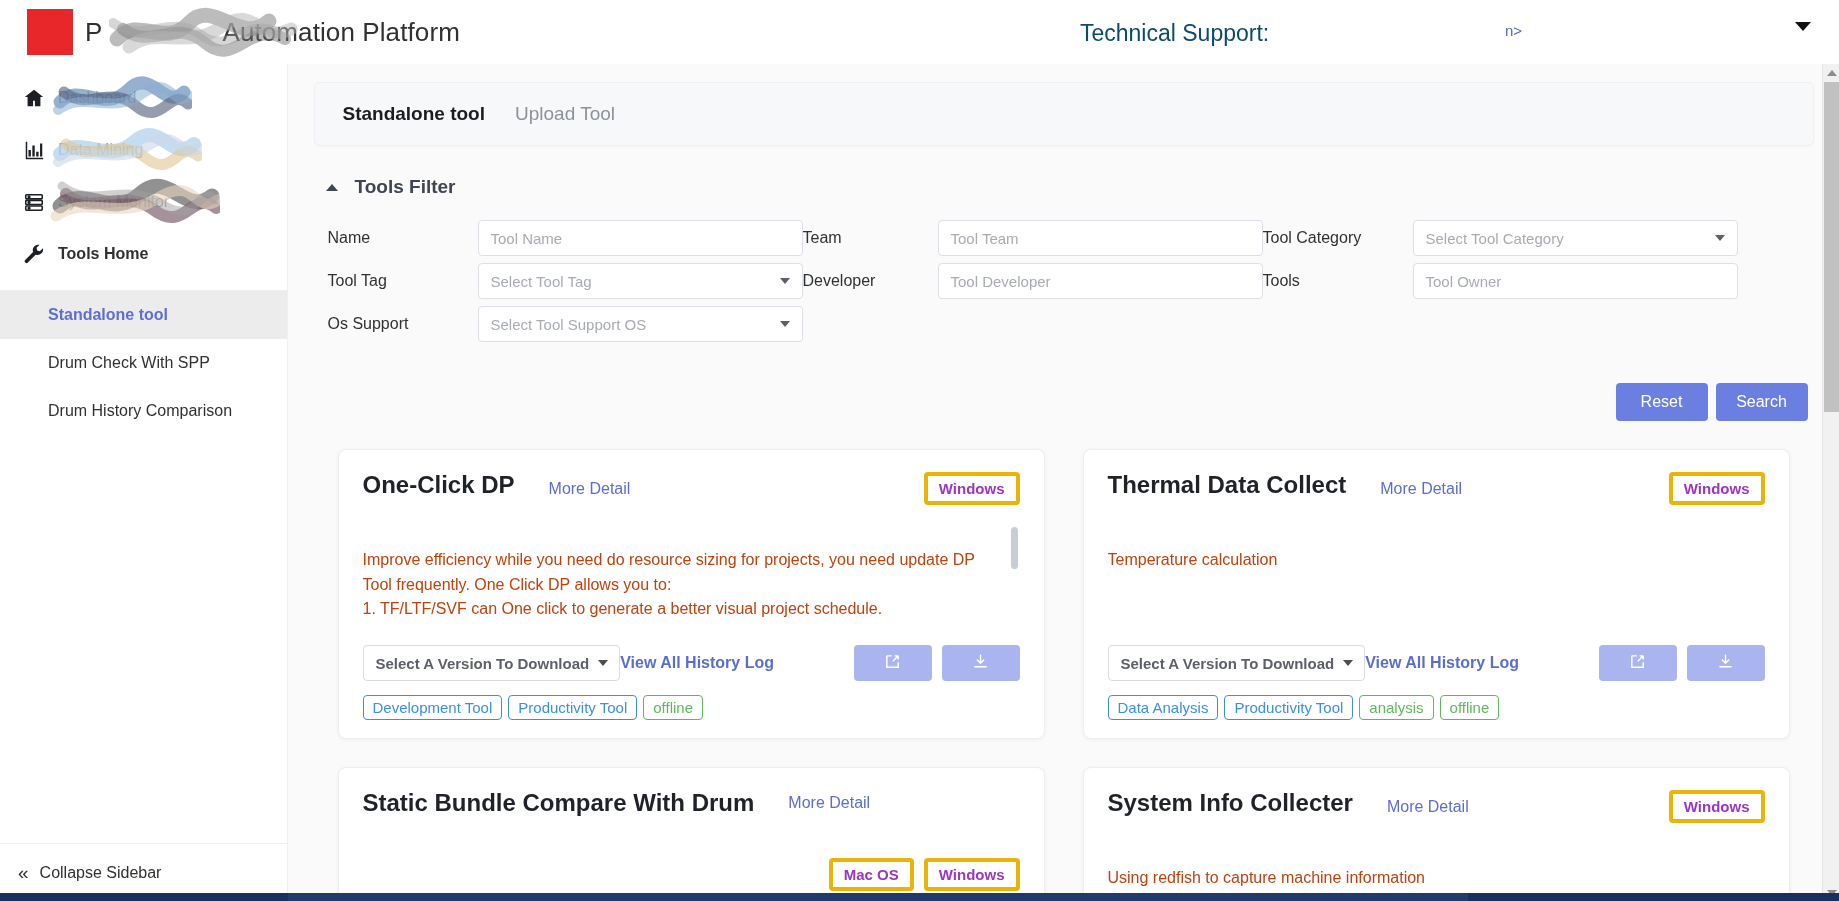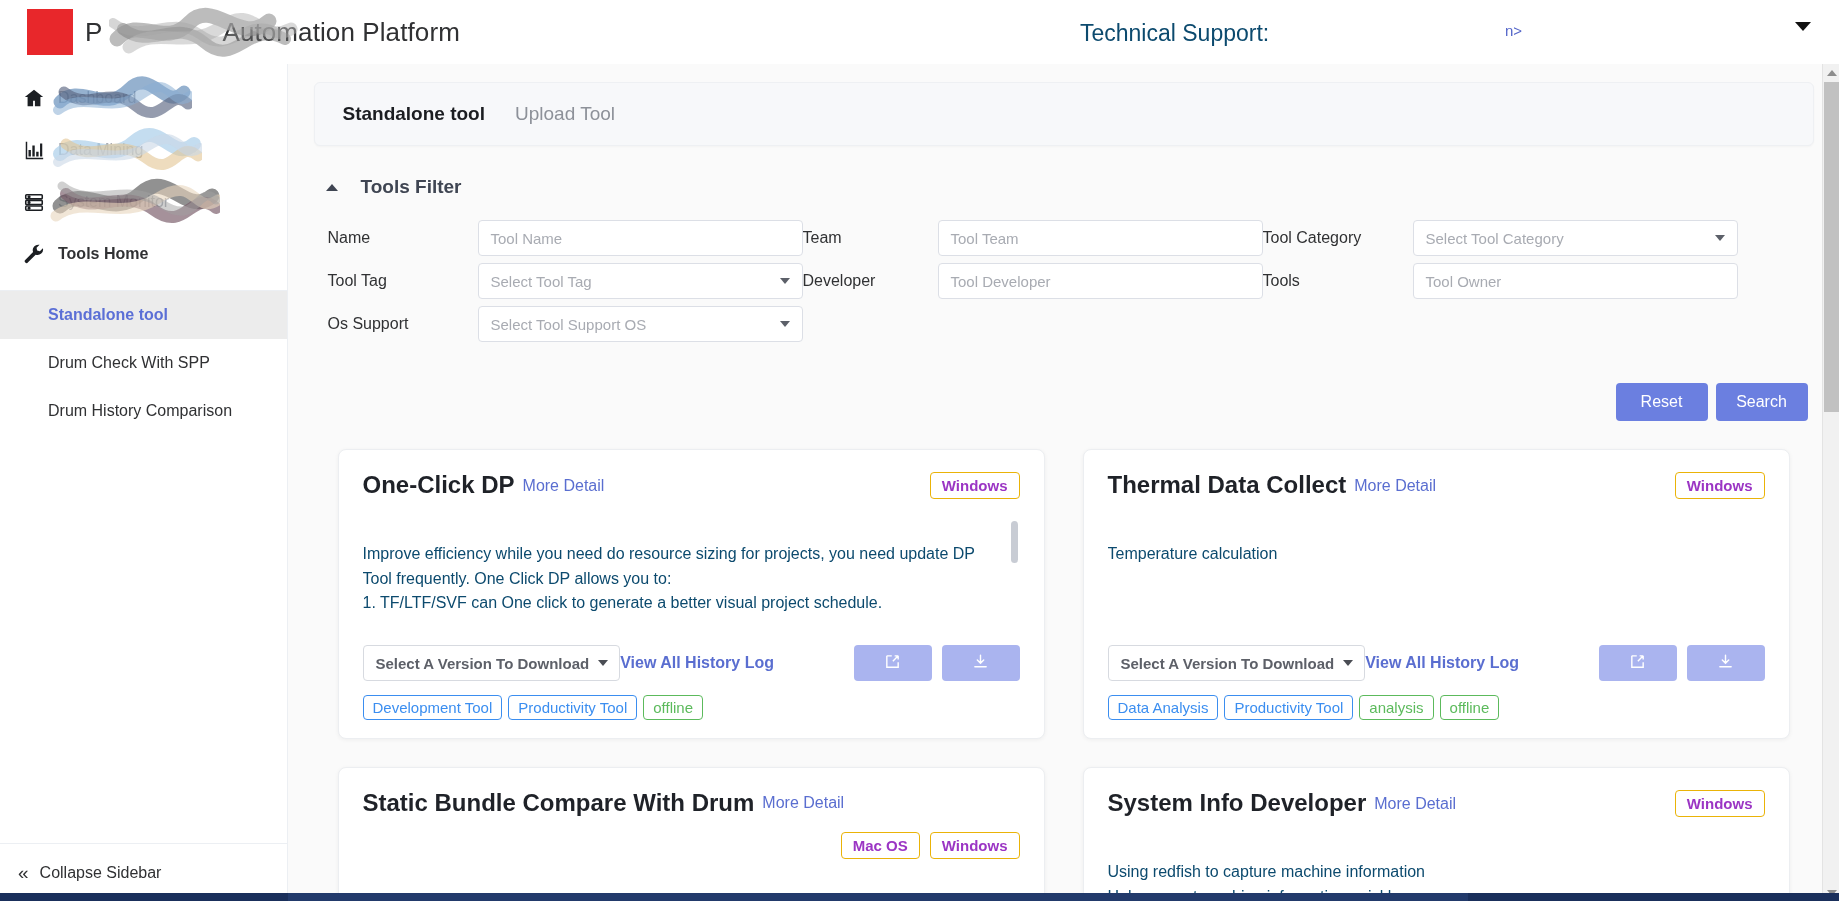--- a/index.html
+++ b/index.html
@@ -119,21 +119,21 @@
   .tabs-row { display: flex; align-items: baseline; gap: 30px; }
   .tab {
     font-size: 19px; cursor: pointer; white-space: nowrap;
   }
   .tab.active { font-weight: bold; color: #1b1d21; }
   .tab.inactive { color: #8d9199; font-weight: 400; }
 
   
   .filter-panel { margin-top: 20px; }
   .filter-head {
-    display: flex; align-items: center; gap: 23px;
+    display: flex; align-items: center; gap: 17px;
     padding: 10px 2px 16px 12px;
   }
   .caret-up {
     width: 0; height: 0;
     border-left: 6px solid transparent;
     border-right: 6px solid transparent;
     border-bottom: 7px solid #3f4552;
     cursor: pointer;
   }
   .filter-title { font-size: 19px; font-weight: bold; color: #3f4552; }
@@ -195,44 +195,44 @@
     background: #fff;
     border: 1px solid #eceef1;
     border-radius: 8px;
     box-shadow: 0 1px 4px rgba(0,0,0,.05);
     padding: 22px 24px 18px 24px;
     position: relative;
     height: 290px;
     display: flex; flex-direction: column;
   }
   .card-head {
-    display: flex; align-items: flex-start; gap: 8px;
+    display: flex; align-items: flex-start; gap: 34px;
     position: relative; flex-wrap: wrap;
   }
   .card-title {
     font-size: 24px; font-weight: bold; color: #1f2228;
     line-height: 1.1; white-space: nowrap;
   }
   .more-detail {
     font-size: 16px; color: #5a6ed0; cursor: pointer;
     align-self: center; white-space: nowrap; text-align: center;
   }
   .os-badges {
     margin-left: auto; display: flex; gap: 10px; align-self: flex-start;
   }
   .os-badge {
-    border: 1px solid #eab308; color: #9b35c4;
+    border: 4px solid #eab308; color: #9b35c4;
     border-radius: 4px; padding: 4px 11px;
     font-size: 15px; font-weight: bold; white-space: nowrap;
     background: #fff;
   }
 
   .card-desc {
     margin-top: 18px;
-    font-size: 16px; color: #0c4a6e; line-height: 1.55;
+    font-size: 16px; color: #c2410c; line-height: 1.55;
     flex: 1 1 auto;
     overflow: hidden;
     position: relative;
     padding-right: 18px;
     white-space: pre-line;
   }
   .desc-scroll {
     position: absolute; right: 2px; top: 4px;
     width: 7px; height: 42px; border-radius: 4px;
     background: #c8ccd4;
@@ -591,21 +591,21 @@
               <span class="os-badges" style="flex-basis:100%;justify-content:flex-end;margin-top:8px">
                 <span class="os-badge">Mac OS</span>
                 <span class="os-badge">Windows</span>
               </span>
             </div>
 
           </div>
 
           <div class="tool-card">
             <div class="card-head">
-              <span class="card-title">System Info Developer</span>
+              <span class="card-title">System Info Collecter</span>
               <span class="more-detail">More Detail</span>
               <span class="os-badges">
                 <span class="os-badge">Windows</span>
               </span>
             </div>
             <div class="card-desc">
               <span>Using redfish to capture machine information
 Help you get machine information quickly</span>
             </div>
           </div>

